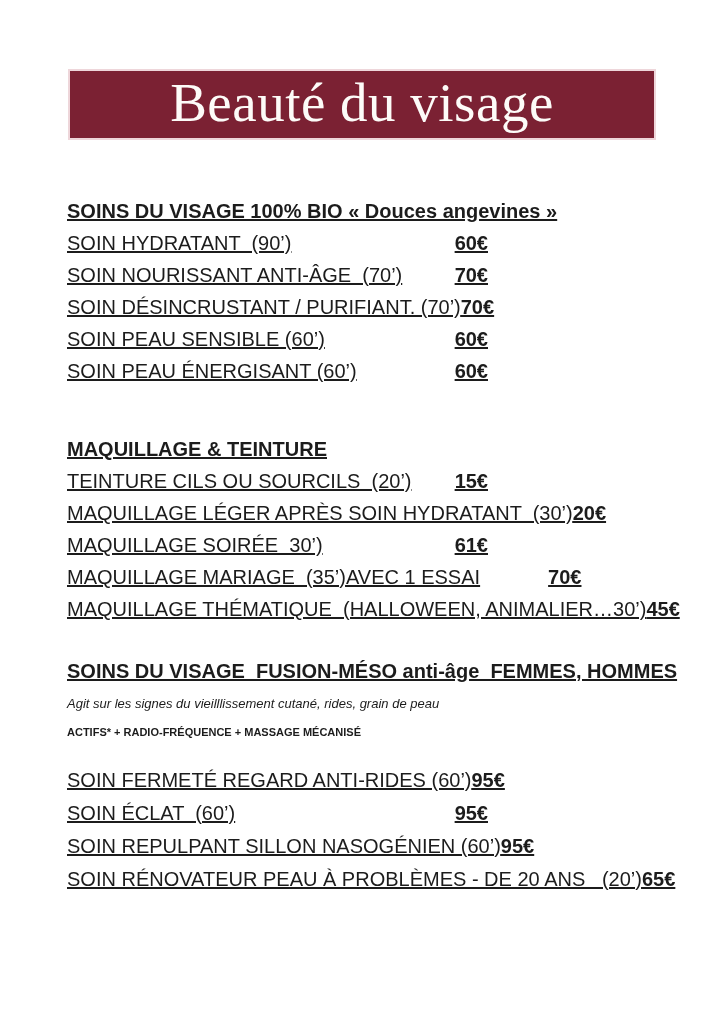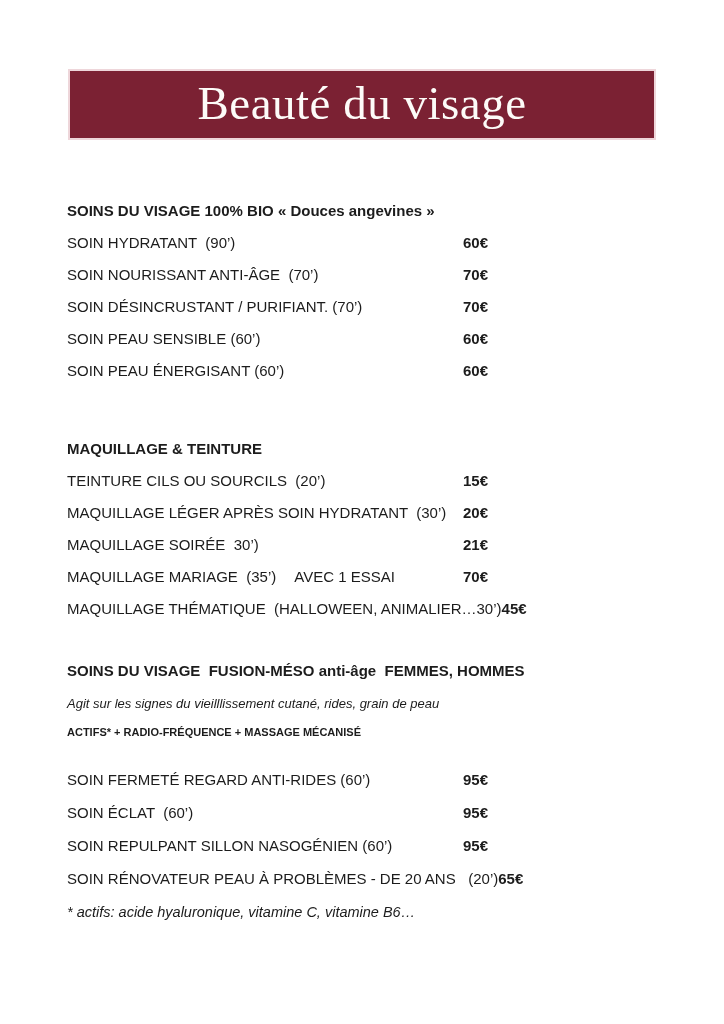--- a/index.html
+++ b/index.html
@@ -15,42 +15,43 @@
     position: absolute;
     left: 68px; top: 69px;
     width: 588px; height: 71px;
     background: #7b2133;
     border: 2px solid #eed6da;
     box-sizing: border-box;
     display: flex; align-items: center; justify-content: center;
   }
   .banner-title {
     font-family: "Liberation Serif", "DejaVu Serif", serif;
-    font-size: 47px;
+    font-size: 55px;
     color: #fdfbf8;
     letter-spacing: 0.5px;
     white-space: pre;
     padding-bottom: 4px;
   }
   .section {
     position: absolute;
     left: 67px;
     width: 421px;
   }
   .sec1 { top: 203px; }
   .sec2 { top: 441px; }
   .sec3 { top: 663px; }
   .row {
     display: flex;
     justify-content: space-between;
     align-items: baseline;
     height: 16px;
     margin-bottom: 16px;
-    font-size: 15px;
+    font-size: 20px;
     line-height: 16px;
+    text-decoration: underline;
   }
   .heading {
     font-weight: bold;
     white-space: pre;
   }
   .item-name {
     white-space: pre;
     flex: 1 1 auto;
   }
   .item-note {
@@ -127,21 +128,21 @@
   <div class="row">
     <span class="item-name">TEINTURE CILS OU SOURCILS  (20’)</span>
     <span class="item-price">15€</span>
   </div>
   <div class="row">
     <span class="item-name">MAQUILLAGE LÉGER APRÈS SOIN HYDRATANT  (30’)</span>
     <span class="item-price">20€</span>
   </div>
   <div class="row">
     <span class="item-name">MAQUILLAGE SOIRÉE  30’)</span>
-    <span class="item-price">21€</span>
+    <span class="item-price">61€</span>
   </div>
   <div class="row">
     <span class="item-name">MAQUILLAGE MARIAGE  (35’)</span>
     <span class="item-note">AVEC 1 ESSAI</span>
     <span class="item-price">70€</span>
   </div>
   <div class="row">
     <span class="item-name">MAQUILLAGE THÉMATIQUE  (HALLOWEEN, ANIMALIER…30’)</span>
     <span class="item-price">45€</span>
   </div>
@@ -162,14 +163,13 @@
     <span class="item-price">95€</span>
   </div>
   <div class="row">
     <span class="item-name">SOIN REPULPANT SILLON NASOGÉNIEN (60’)</span>
     <span class="item-price">95€</span>
   </div>
   <div class="row">
     <span class="item-name">SOIN RÉNOVATEUR PEAU À PROBLÈMES - DE 20 ANS   (20’)</span>
     <span class="item-price">65€</span>
   </div>
-  <div class="footnote">* actifs: acide hyaluronique, vitamine C, vitamine B6…</div>
 </div>
 
 </body></html>

